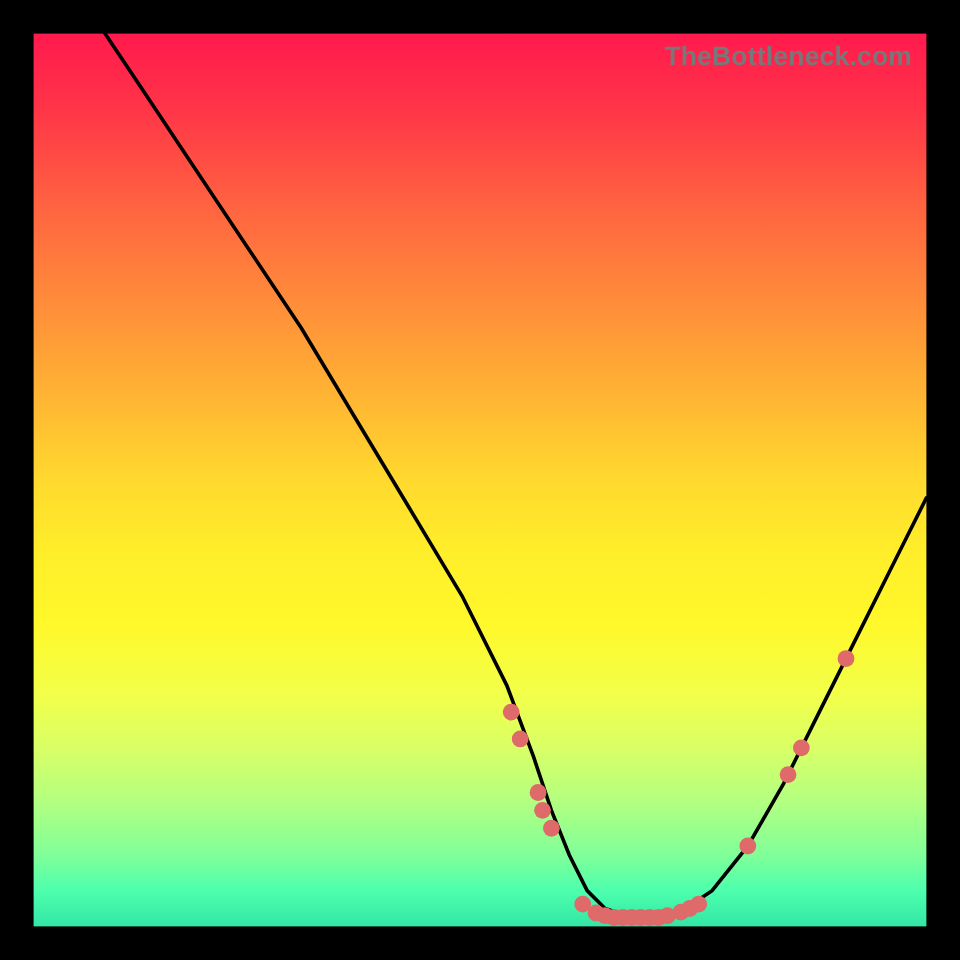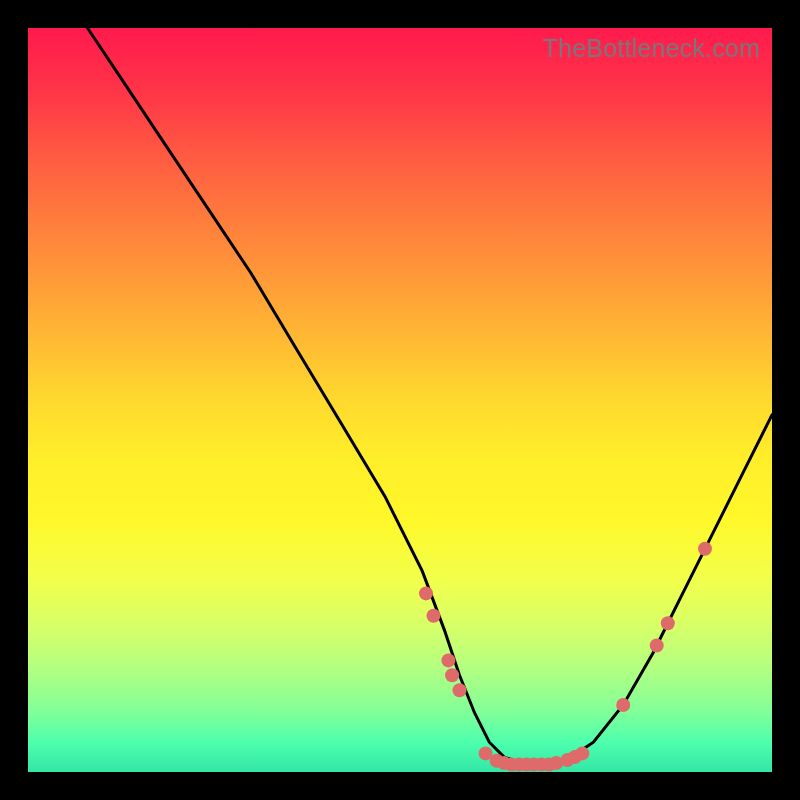--- a/index.html
+++ b/index.html
@@ -30,22 +30,22 @@
       #b3ff80 86%,
       #80ff99 92%,
       #4dffad 96%,
       #33e6a6 100%);
   }
   .watermark {
     position: absolute;
     top: 6px;
     right: 12px;
     font-family: Arial, Helvetica, sans-serif;
-    font-size: 25px;
-    font-weight: normal;
+    font-size: 22px;
+    font-weight: bold;
     color: #77787a;
     letter-spacing: 0.2px;
     user-select: none;
   }
   svg.curve {
     position: absolute;
     left: 0; top: 0;
     width: 744px; height: 744px;
     overflow: visible;
   }

